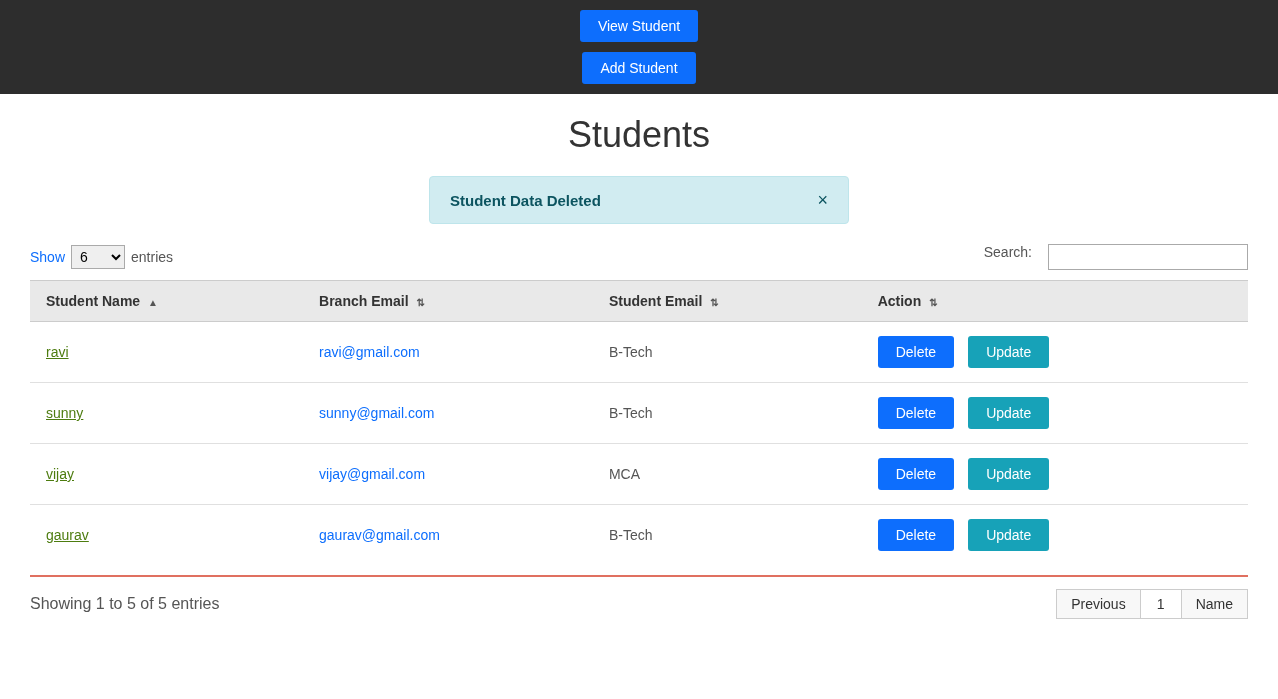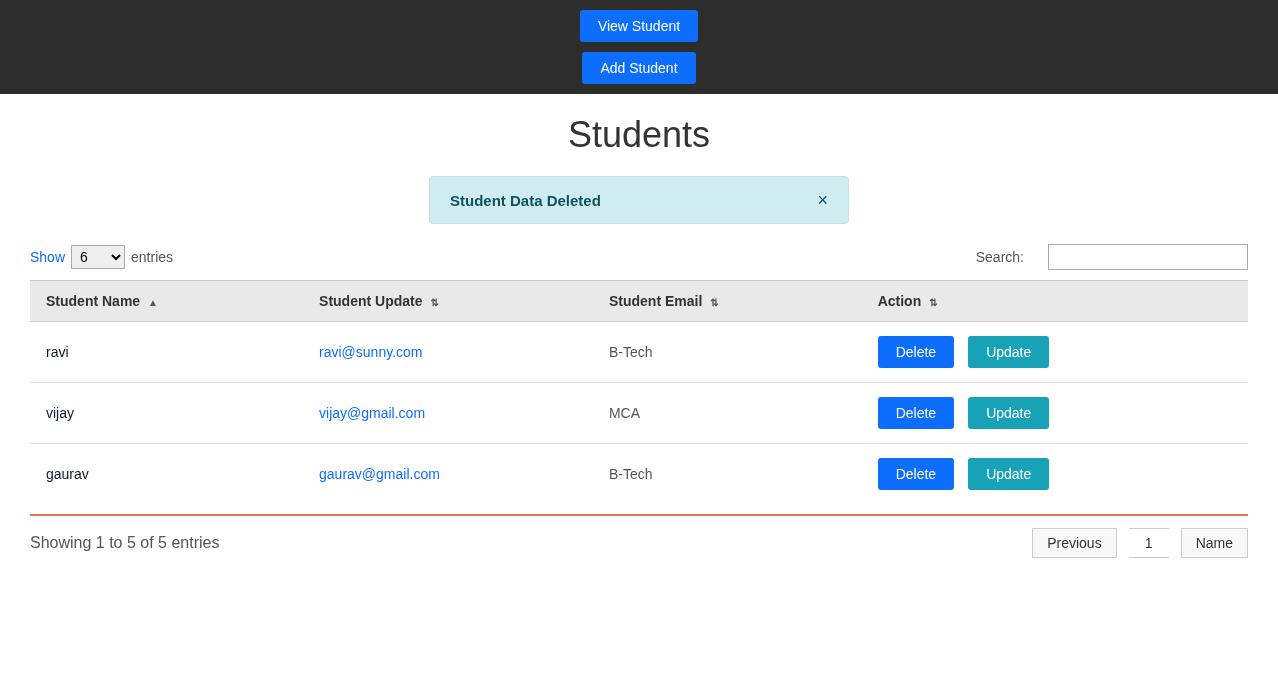--- a/index.html
+++ b/index.html
@@ -77,22 +77,21 @@
       font-size: 14px;
     }
     .show-entries select {
       padding: 2px 4px;
       font-size: 14px;
       border: 1px solid #aaa;
     }
     .show-entries .entries-label { color: #555; }
     .search-group {
       display: flex;
-      align-items: center;
-      gap: 24px;
+      gap: 16px;
     }
     .search-group label { color: #555; font-size: 14px; }
     .search-group input {
       border: 1px solid #aaa;
       padding: 4px 8px;
       font-size: 14px;
       width: 200px;
       outline: none;
     }
 
@@ -123,21 +122,21 @@
       color: #555;
     }
     tbody tr {
       border-bottom: 1px solid #e0e0e0;
     }
     tbody tr:last-child { border-bottom: none; }
     tbody td {
       padding: 14px 16px;
       font-size: 14px;
     }
-    .td-name { color: #0f172a; }
+    .td-name { color: #4d7c0f; text-decoration: underline; }
     .td-email { color: #0d6efd; }
     .td-branch { color: #555; }
     .td-action {
       display: flex;
       gap: 14px;
       align-items: center;
     }
     .btn-delete {
       background: #0d6efd;
       color: #fff;
@@ -162,21 +161,21 @@
       display: flex;
       align-items: center;
       justify-content: space-between;
       padding: 12px 0 0 0;
       border-top: 2px solid #e07060;
     }
     .showing-text { color: #555; font-size: 16px; }
     .pagination {
       display: flex;
       align-items: center;
-      gap: 12px;
+      gap: 0;
     }
     .pagination button {
       background: #f8f8f8;
       border: 1px solid #ccc;
       padding: 6px 14px;
       font-size: 14px;
       cursor: pointer;
       color: #333;
     }
     .pagination .page-num {
@@ -226,38 +225,49 @@
   </div>
 
   <table>
     <thead>
       <tr>
         <th>
           <span>Student Name</span>
           <span class="sort-arrow">▲</span>
         </th>
         <th>
-          <span>Student Update</span>
+          <span>Branch Email</span>
           <span class="sort-arrow">⇅</span>
         </th>
         <th>
           <span>Student Email</span>
           <span class="sort-arrow">⇅</span>
         </th>
         <th>
           <span>Action</span>
           <span class="sort-arrow">⇅</span>
         </th>
       </tr>
     </thead>
     <tbody id="table-body">
 
     <tr>
       <td class="td-name">ravi</td>
-      <td class="td-email">ravi@sunny.com</td>
+      <td class="td-email">ravi@gmail.com</td>
+      <td class="td-branch">B-Tech</td>
+      <td>
+        <div class="td-action">
+          <button class="btn-delete">Delete</button>
+          <button class="btn-update">Update</button>
+        </div>
+      </td>
+    </tr>
+        <tr>
+      <td class="td-name">sunny</td>
+      <td class="td-email">sunny@gmail.com</td>
       <td class="td-branch">B-Tech</td>
       <td>
         <div class="td-action">
           <button class="btn-delete">Delete</button>
           <button class="btn-update">Update</button>
         </div>
       </td>
     </tr>
         <tr>
       <td class="td-name">vijay</td>

